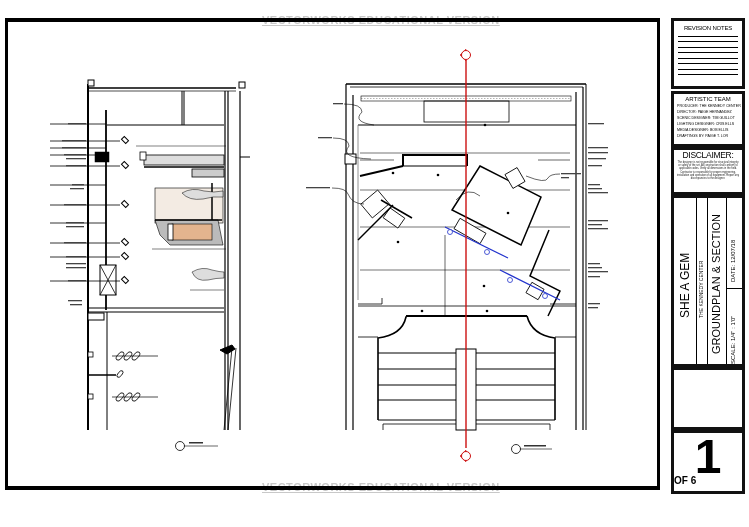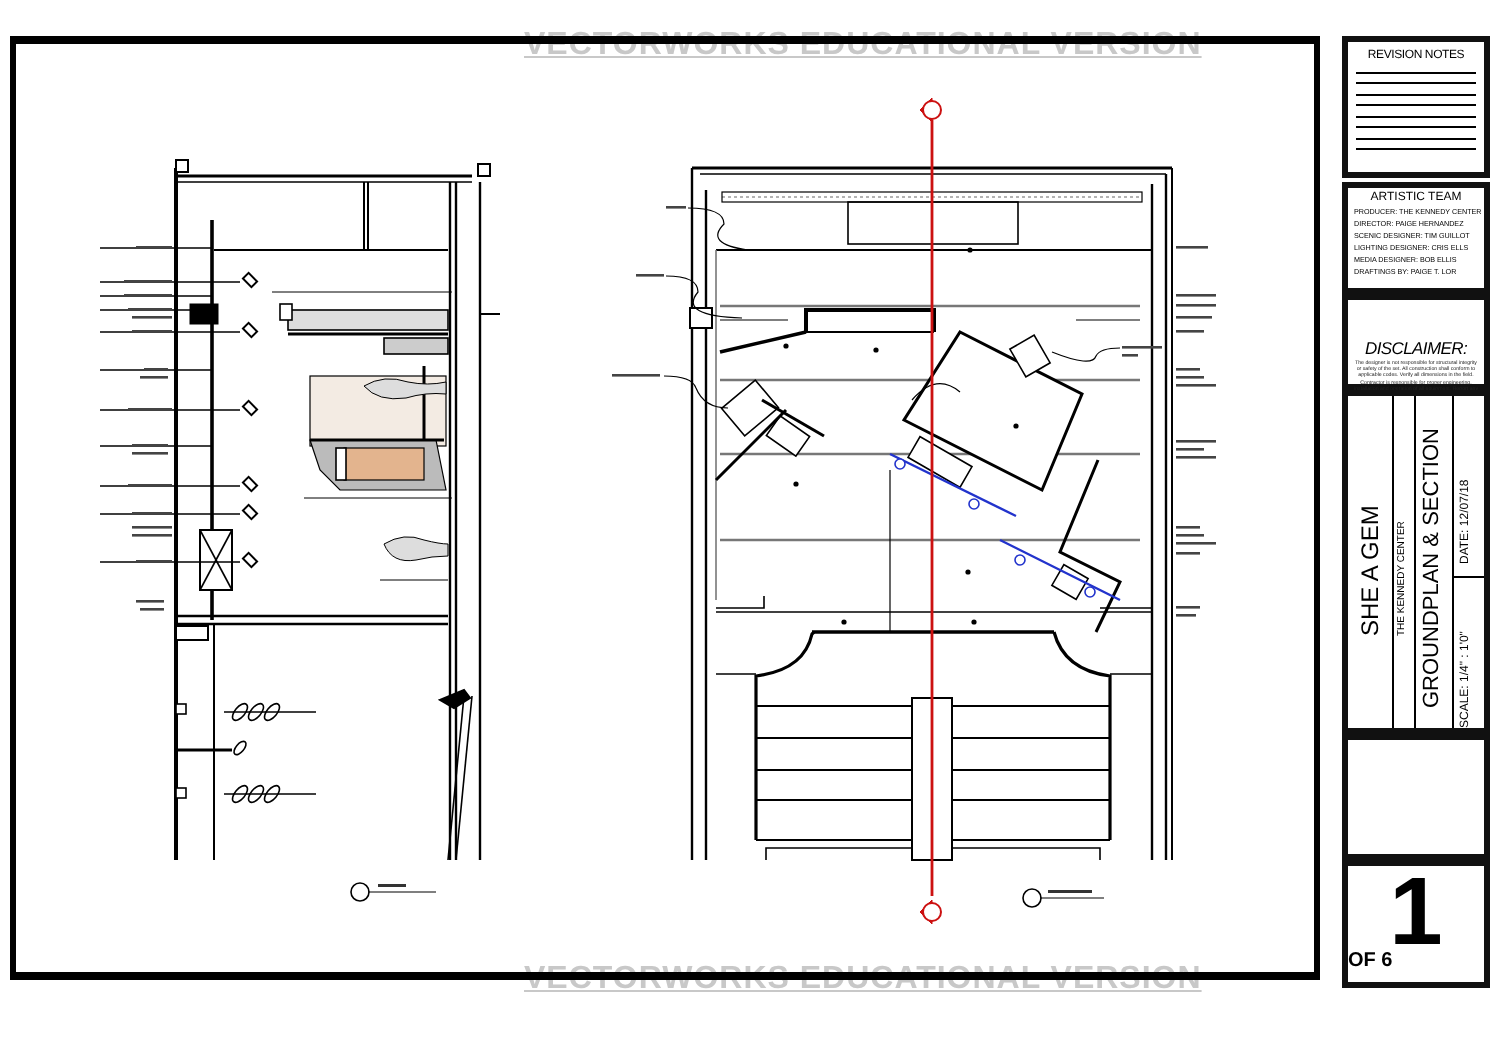--- a/index.html
+++ b/index.html
@@ -1,30 +1,30 @@
 <!DOCTYPE html>
 <html><head>
 <meta charset="utf-8">
 <style>
   html, body { margin:0; padding:0; background:#ffffff; }
   body { width:749px; height:527px; position:relative; overflow:hidden; font-family:"Liberation Sans", sans-serif; }
   .sheet-border { position:absolute; left:5px; top:18px; width:655px; height:472px; border:3px solid #000; border-top-width:4px; border-bottom-width:4px; box-sizing:border-box; }
-  .watermark { position:absolute; font-size:16px; color:#c8c8c8; letter-spacing:0.5px; text-decoration:underline; white-space:nowrap; font-weight:bold; }
+  .watermark { position:absolute; font-size:11px; color:#c8c8c8; letter-spacing:0.5px; text-decoration:underline; white-space:nowrap; font-weight:bold; }
   .wm-top { left:262px; top:14px; }
   .wm-bottom { left:262px; top:481px; }
   .drawing { position:absolute; left:0; top:0; }
   .tb-box { position:absolute; border:3px solid #111; box-sizing:border-box; background:#fff; }
   .rev { left:671px; top:18px; width:74px; height:71px; }
   .rev-title { font-size:6px; text-align:center; margin-top:4px; letter-spacing:-0.2px; }
   .rev-line { height:1px; background:#000; margin:4.5px 4px 0 4px; }
   .art { left:671px; top:91px; width:74px; height:56px; }
   .art-title { font-size:6px; text-align:center; margin-top:2px; }
   .art-row { font-size:3.6px; margin:2px 3px 0 3px; white-space:nowrap; }
   .disc { left:671px; top:147px; width:74px; height:48px; }
-  .disc-title { font-size:8.5px; text-align:center; margin-top:19px; letter-spacing:-0.3px;font-style:italic; }
+  .disc-title { font-size:8.5px; text-align:center; margin-top:0; letter-spacing:-0.3px; }
   .disc-text { font-size:2.6px; text-align:center; line-height:3.2px; margin:1px 3px; color:#222; }
   .info { left:671px; top:195px; width:74px; height:172px; }
   .rot-wrap { position:absolute; transform:rotate(-90deg); transform-origin:left top; white-space:nowrap; }
   .v-div { position:absolute; top:0; bottom:0; width:1px; background:#000; }
   .blank { left:671px; top:367px; width:74px; height:63px; }
   .sheetnum { left:671px; top:430px; width:74px; height:64px; }
   .big-num { font-size:48px; font-weight:bold; text-align:center; line-height:44px; margin-top:2px; }
   .of-text { font-size:10px; font-weight:bold; margin-top:-4px; }
 </style>
 </head>

